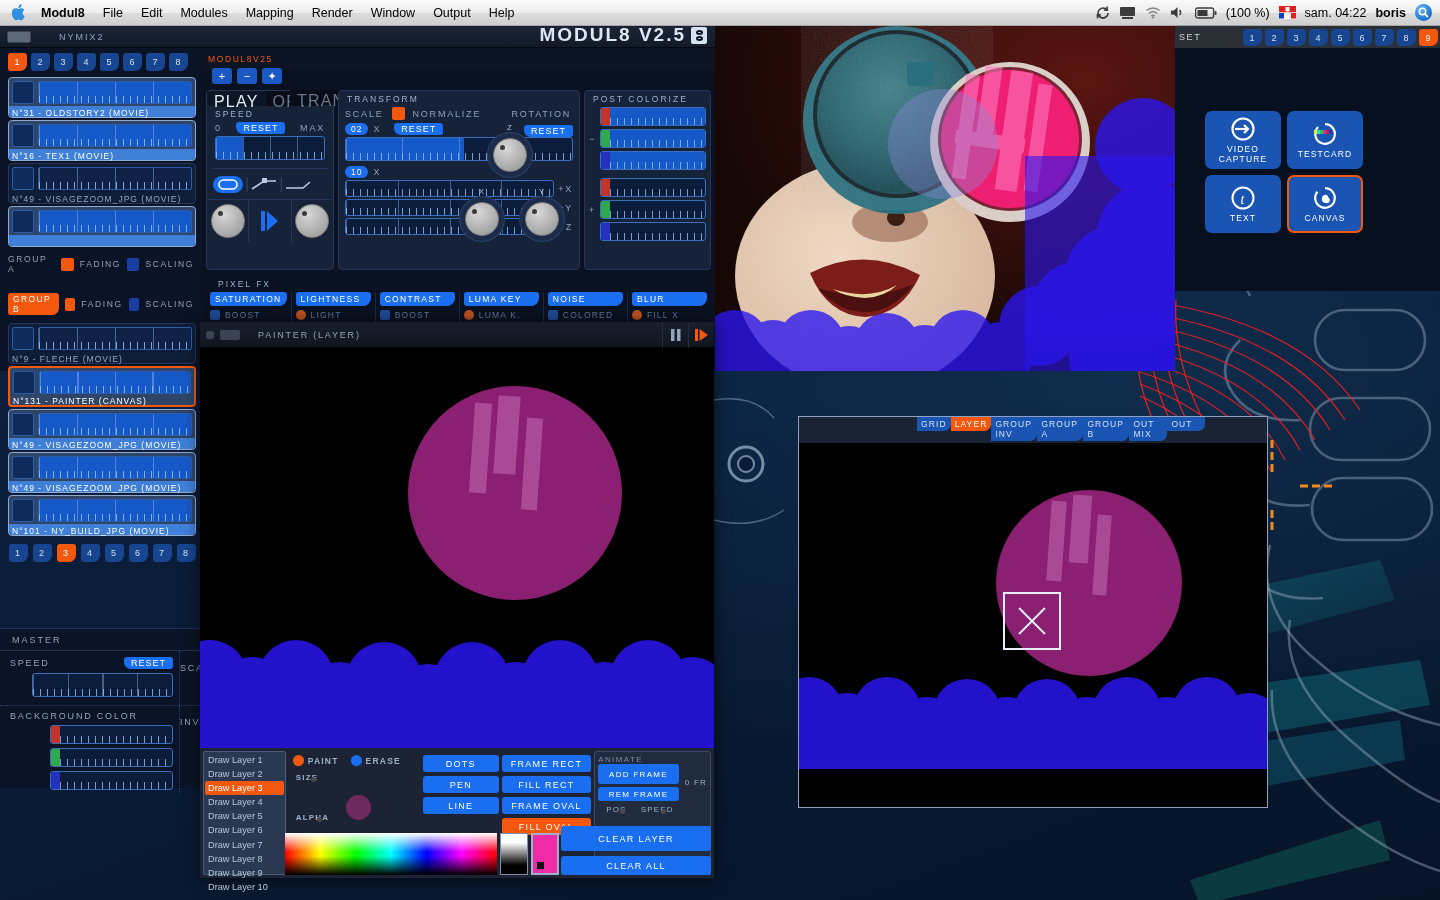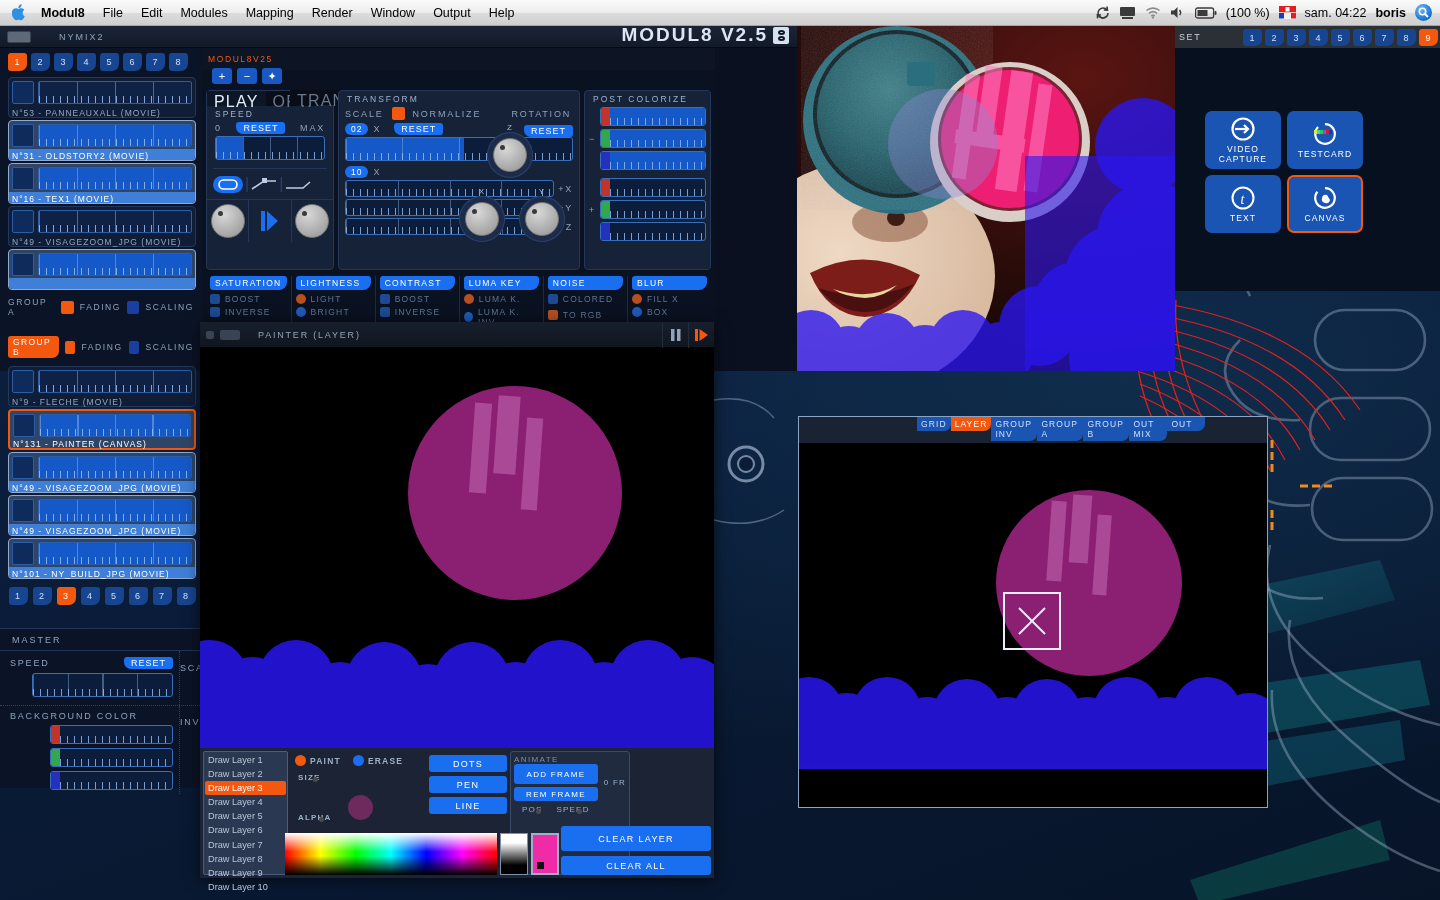--- a/index.html
+++ b/index.html
@@ -44,21 +44,21 @@
     width:17px;height:17px;border-radius:50%;
     background:radial-gradient(circle at 35% 30%,#6fb6f5,#1372d0 70%,#0b57a8);
     display:flex;align-items:center;justify-content:center;
   }
 
   
   .m8-font { font-family:"Liberation Sans", sans-serif; letter-spacing:1.2px; }
 
   
   #modul8-win {
-    position:absolute; left:0; top:26px; width:797px; height:345px;
+    position:absolute; left:0; top:26px; width:715px; height:345px;
     background:#0a1020; z-index:100;
   }
   #m8-titlebar {
     height:22px; background:linear-gradient(180deg,#1b2436,#121a29);
     display:flex; align-items:center; position:relative;
     border-bottom:1px solid #05080f;
   }
   #m8-titlebar .tb-btn {
     width:24px;height:12px;margin-left:7px;background:#5d6878;border-radius:2px;
     border:1px solid #39424f;
@@ -528,31 +528,20 @@
       <div class="numbtn m8-font">2</div>
       <div class="numbtn m8-font">3</div>
       <div class="numbtn m8-font">4</div>
       <div class="numbtn m8-font">5</div>
       <div class="numbtn m8-font">6</div>
       <div class="numbtn m8-font">7</div>
       <div class="numbtn m8-font">8</div>
     </div>
 
     <div class="layerlist">
-      <div class="layer dim">
-        <div class="thumbrow">
-            <div class="thumb"></div>
-          <div class="bar">
-            <div class="fill" style="width:0"></div>
-              <div class="majors"></div>
-              <div class="ticks"></div>
-            </div>
-          </div>
-        <div class="lbl m8-font">N°53 - PANNEAUXALL (MOVIE)</div>
-      </div>
       <div class="layer sel">
         <div class="thumbrow">
             <div class="thumb"></div>
           <div class="bar">
             <div class="fill" style="width:100%"></div>
               <div class="majors"></div>
               <div class="ticks"></div>
             </div>
           </div>
         <div class="selbar"></div>
@@ -868,20 +857,21 @@
             <span class="cap" style="background:#2431bf"></span>
               <span class="track">
                 <span class="ticks"></span>
               </span>
             </div>
         </div>
       </div>
     </div>
 
     <div style="position:absolute;left:4px;top:228px;width:505px;height:95px;">
+      <div class="sectitle m8-font" style="padding-left:12px;">PIXEL FX</div>
       <div style="display:flex;">
         <div class="fxcol">
           <div class="fxhead m8-font">SATURATION</div>
           <div class="fxopt">
               <span class="fxdot"></span>
             <span class="m8-font">BOOST</span>
             </div>
           <div class="fxopt">
               <span class="fxdot"></span>
             <span class="m8-font">INVERSE</span>
@@ -1084,20 +1074,26 @@
       </div>
       <div style="position:absolute;left:57px;top:44px;width:25px;height:25px;border-radius:50%;background:#6e2a5c;"></div>
     </div>
 
     <div id="shapecol">
       <div class="bbtn m8-font">DOTS</div>
       <div class="bbtn m8-font">PEN</div>
       <div class="bbtn m8-font">LINE</div>
     </div>
 
+    <div id="shapecol2">
+      <div class="bbtn m8-font">FRAME RECT</div>
+      <div class="bbtn m8-font">FILL RECT</div>
+      <div class="bbtn m8-font">FRAME OVAL</div>
+      <div class="bbtn or m8-font">FILL OVAL</div>
+    </div>
 
     <div id="animpanel">
       <div class="anim-title m8-font">ANIMATE</div>
       <div style="display:flex;align-items:center;gap:6px;">
         <div style="flex:1;display:flex;flex-direction:column;gap:3px;">
           <div class="bbtn m8-font" style="height:20px;font-size:8px;">ADD FRAME</div>
           <div class="bbtn m8-font" style="height:14px;font-size:8px;">REM FRAME</div>
         </div>
         <span class="gklabel m8-font" style="white-space:nowrap;">0 FR</span>
       </div>

